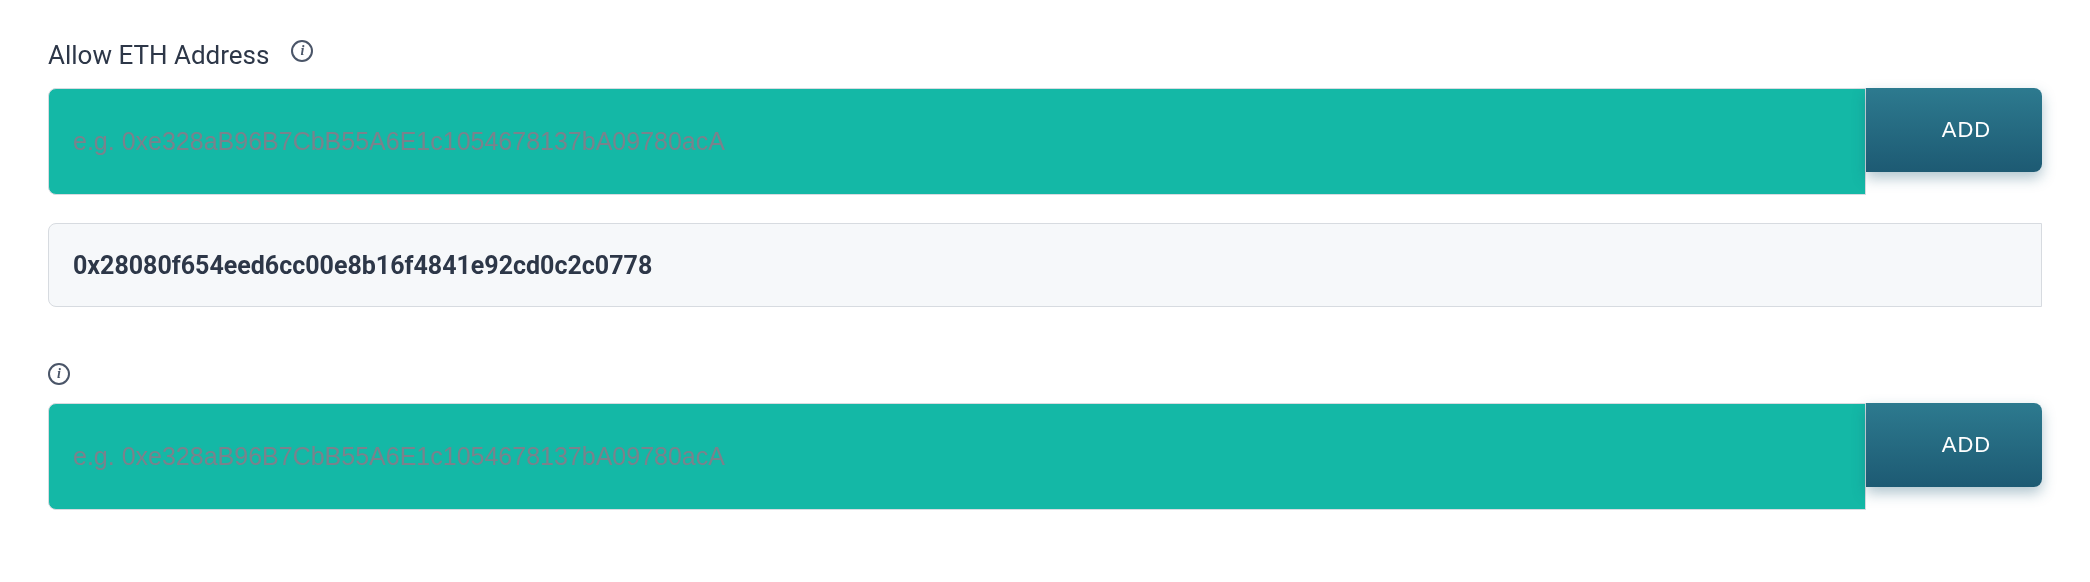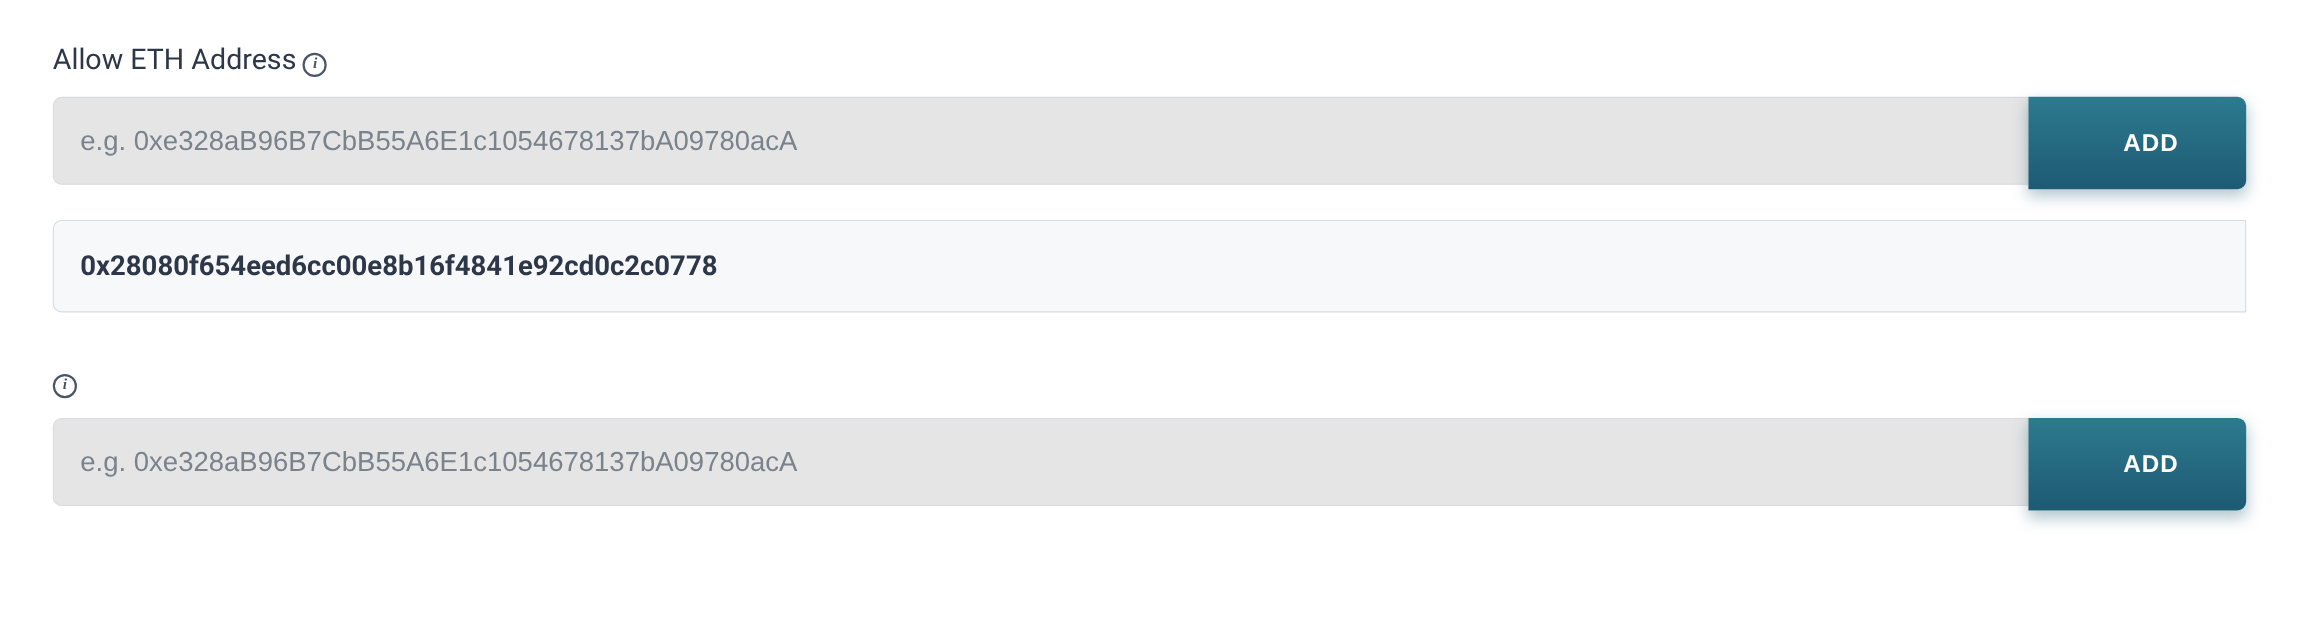--- a/index.html
+++ b/index.html
@@ -11,22 +11,22 @@
       font-family: -apple-system, BlinkMacSystemFont, "Segoe UI", Roboto, Helvetica, Arial, sans-serif;
       background: #ffffff;
       padding: 40px 48px;
       color: #2d3748;
     }
     .section {
       margin-bottom: 56px;
     }
     .section-label {
       display: flex;
-      align-items: flex-end;
-      gap: 6px;
+      align-items: flex-start;
+      gap: 22px;
       font-size: 26px;
       font-weight: 400;
       color: #2d3748;
       margin-bottom: 18px;
     }
     .info-icon {
       display: inline-flex;
       align-items: center;
       justify-content: center;
       width: 22px;
@@ -43,25 +43,25 @@
     .row {
       display: flex;
       align-items: stretch;
       margin-bottom: 28px;
     }
     .row:last-child {
       margin-bottom: 0;
     }
     .input-field {
       flex: 1;
-      height: 80px;
+      height: 107px;
       padding: 0 24px;
       font-size: 25px;
       color: #2d3748;
-      background: #e5e5e5;
+      background: #14b8a6;
       border: 1px solid #d7dbe0;
       border-radius: 8px 0 0 8px;
       outline: none;
     }
     .input-field::placeholder {
       color: #7a828c;
       font-weight: 400;
     }
     .value-box {
       flex: 1;
@@ -73,24 +73,24 @@
       font-weight: 700;
       color: #2d3748;
       background: #f6f8fa;
       border: 1px solid #d7dbe0;
       border-radius: 8px 0 0 8px;
     }
     .btn {
       display: flex;
       align-items: center;
       justify-content: center;
-      width: 198px;
+      width: 176px;
       height: 84px;
       font-size: 22px;
-      font-weight: 700;
+      font-weight: 400;
       letter-spacing: 1px;
       color: #ffffff;
       background: linear-gradient(180deg, #2d7a8f 0%, #1d5a73 100%);
       border: none;
       border-radius: 0 8px 8px 0;
       cursor: pointer;
       box-shadow: 0 6px 14px rgba(29, 90, 115, 0.35);
       padding-left: 25px;
     }
   </style>

